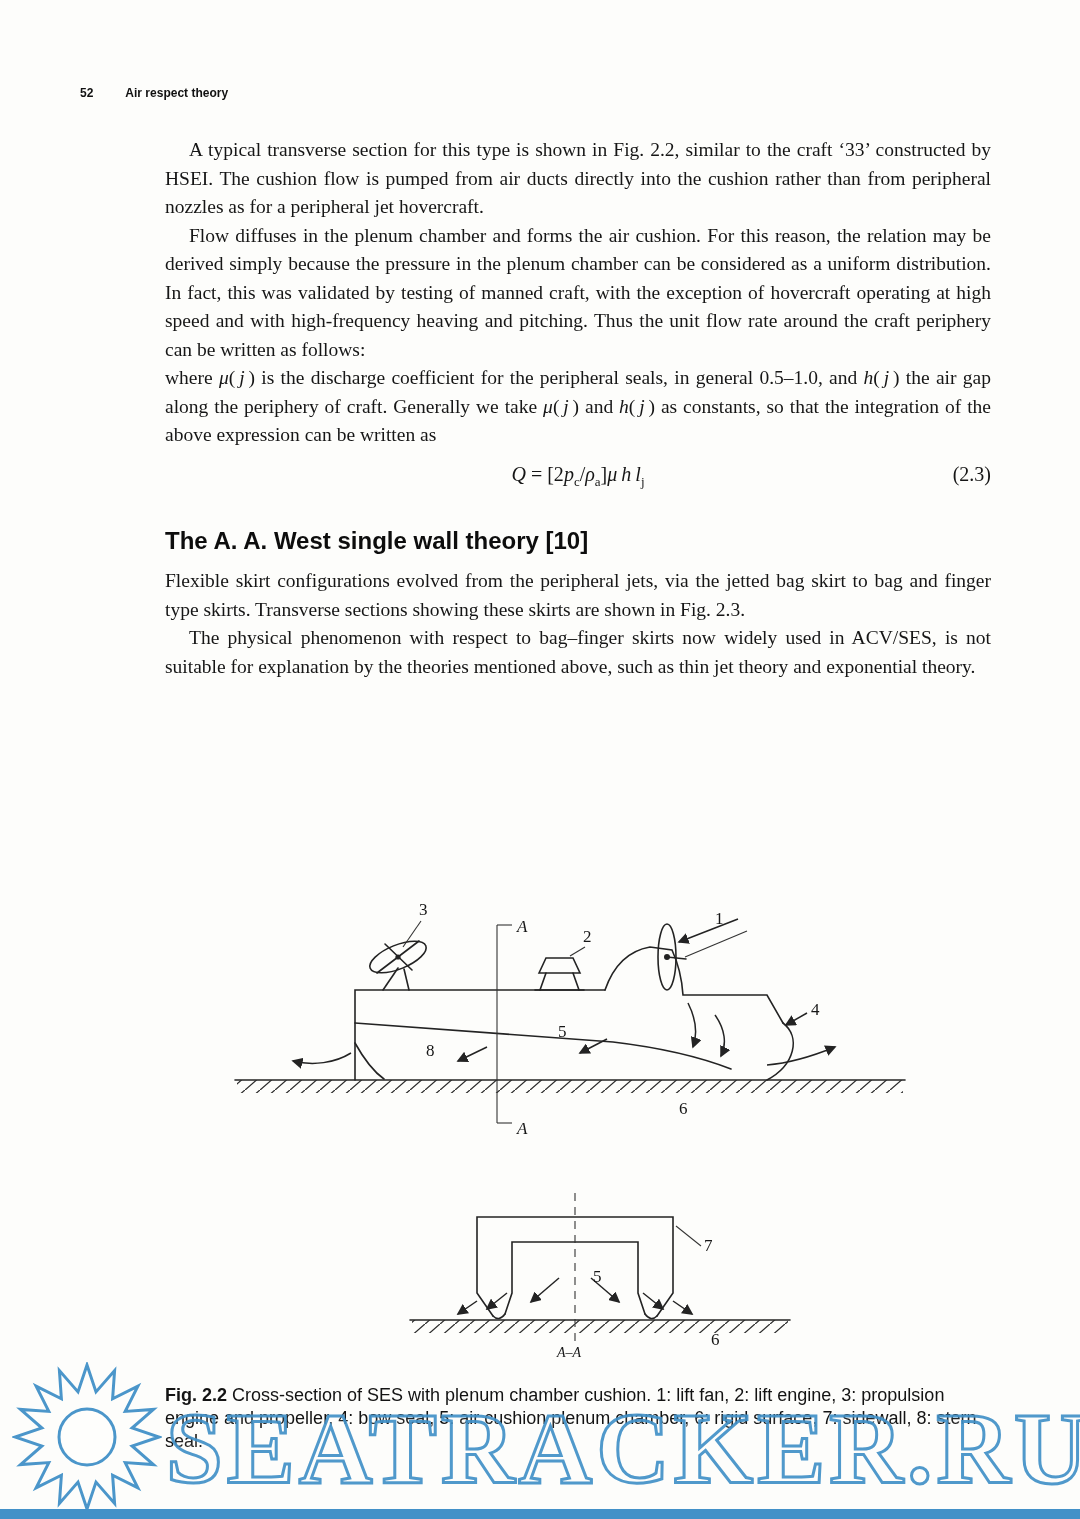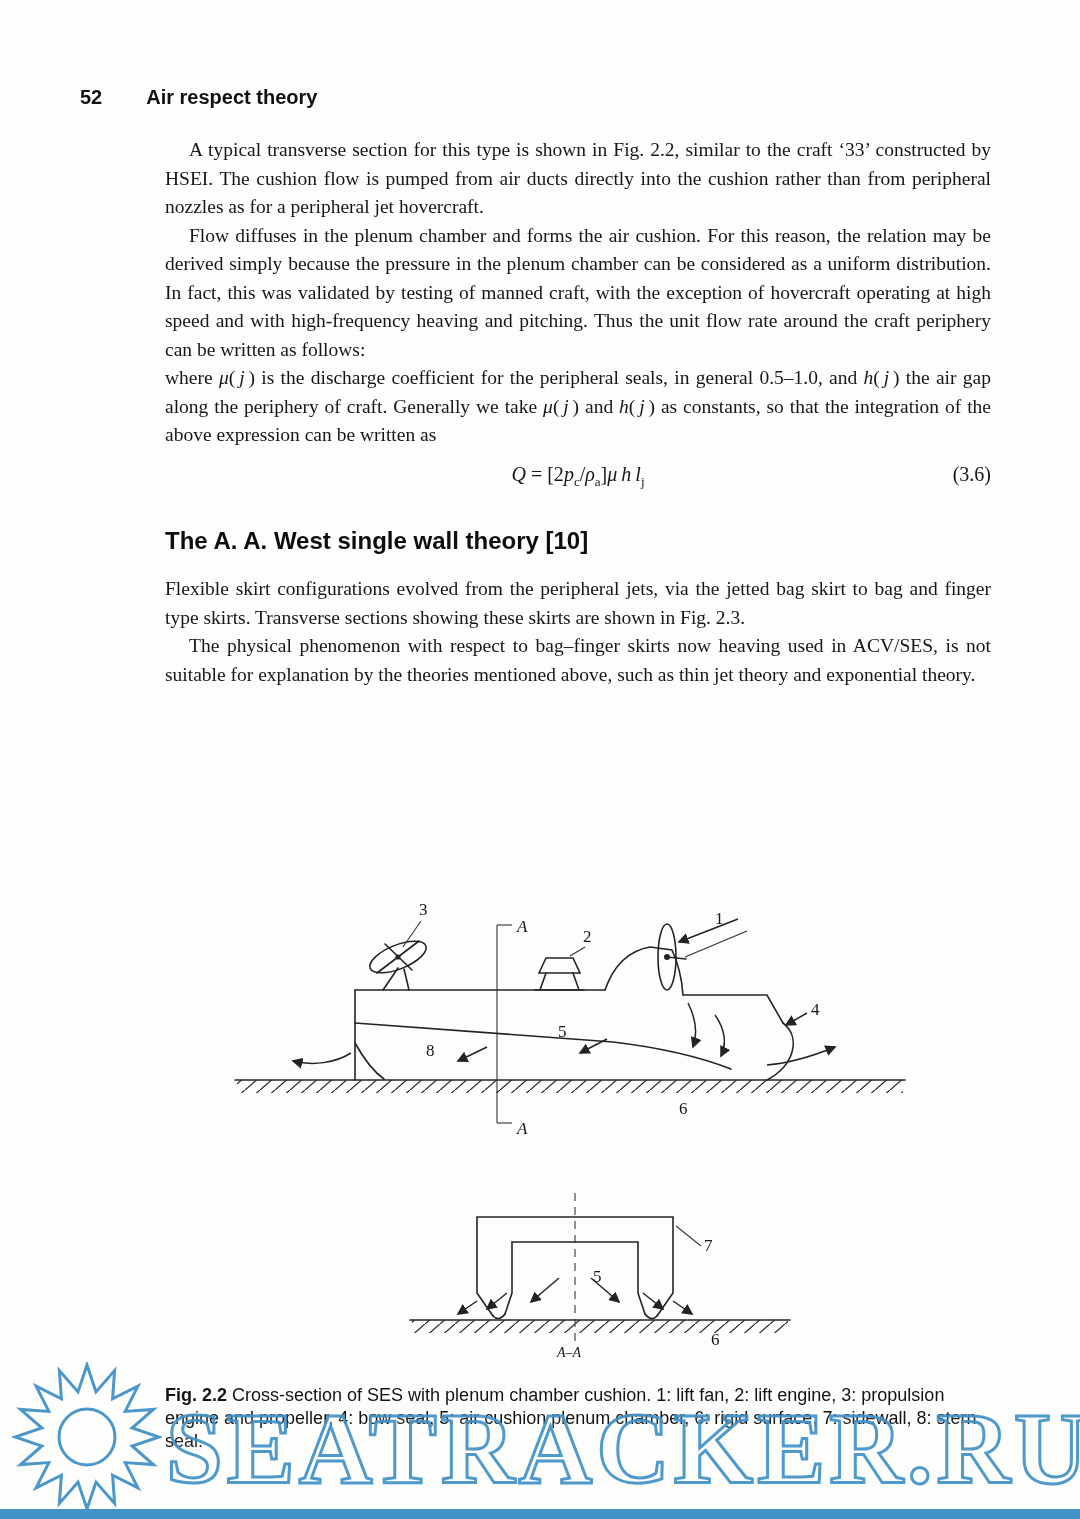--- a/index.html
+++ b/index.html
@@ -6,39 +6,39 @@
   body{
     width:1080px;height:1519px;position:relative;background:#f4f4f2;
     font-family:"Liberation Serif", serif;color:#161616;
   }
   .page{
     position:absolute;inset:0;background:#fdfdfb;overflow:hidden;
   }
   
   .running-head{
     position:absolute;top:86px;left:80px;
-    font-family:"Liberation Sans", sans-serif;font-size:20px;font-weight:bold;
-    display:flex;gap:44px;color:#111;
+    font-family:"Liberation Sans", sans-serif;font-size:12px;font-weight:bold;
+    display:flex;gap:32px;color:#111;
   }
   
   .text-col{
     position:absolute;top:136px;left:165px;width:826px;
     font-size:19.5px;line-height:28.5px;text-align:justify;
   }
   .para{margin:0;}
   .indent{text-indent:24px;}
   .equation{
     position:relative;text-align:center;margin:9px 0 9px 0;
     font-size:20px;line-height:30px;
   }
   .eq-num{position:absolute;right:0;top:0;}
   .eq-body sub{font-size:13px;}
   .section-heading{
     font-family:"Liberation Sans", sans-serif;font-size:24px;font-weight:bold;
-    margin:30px 0 20px 0;text-align:left;color:#0d0d0d;
+    margin:30px 0 12px 0;text-align:left;color:#0d0d0d;
   }
   
   .figure{
     position:absolute;top:895px;left:155px;width:770px;height:470px;margin:0;
   }
   .figure svg{display:block;width:770px;height:470px;}
   .fig-line{stroke:#232323;stroke-width:1.6;fill:none;stroke-linecap:round;}
   .fig-thin{stroke:#333;stroke-width:1.1;fill:none;}
   .fig-arrow{stroke:#232323;stroke-width:1.5;fill:none;}
   .fig-label{font-family:"Liberation Serif", serif;font-size:17px;fill:#161616;}
@@ -78,27 +78,27 @@
 
   <main class="text-col">
     <p class="para indent">A typical transverse section for this type is shown in Fig. 2.2, similar to the craft ‘33’ constructed by HSEI. The cushion flow is pumped from air ducts directly into the cushion rather than from peripheral nozzles as for a peripheral jet hovercraft.</p>
     <p class="para indent">Flow diffuses in the plenum chamber and forms the air cushion. For this reason, the relation may be derived simply because the pressure in the plenum chamber can be considered as a uniform distribution. In fact, this was validated by testing of manned craft, with the exception of hovercraft operating at high speed and with high-frequency heaving and pitching. Thus the unit flow rate around the craft periphery can be written as follows:</p>
 
 
     <p class="para">where <i>μ</i>( <i>j</i> ) is the discharge coefficient for the peripheral seals, in general 0.5–1.0, and <i>h</i>( <i>j</i> ) the air gap along the periphery of craft. Generally we take <i>μ</i>( <i>j</i> ) and <i>h</i>( <i>j</i> ) as constants, so that the integration of the above expression can be written as</p>
 
     <div class="equation">
       <span class="eq-body"><i>Q</i> = [2<i>p</i><sub>c</sub>/<i>ρ</i><sub>a</sub>]<i>μ h l</i><sub>j</sub></span>
-      <span class="eq-num">(3.6)</span>
+      <span class="eq-num">(2.3)</span>
     </div>
 
     <h2 class="section-heading">The A. A. West single wall theory [10]</h2>
 
     <p class="para">Flexible skirt configurations evolved from the peripheral jets, via the jetted bag skirt to bag and finger type skirts. Transverse sections showing these skirts are shown in Fig. 2.3.</p>
-    <p class="para indent">The physical phenomenon with respect to bag–finger skirts now heaving used in ACV/SES, is not suitable for explanation by the theories mentioned above, such as thin jet theory and exponential theory.</p>
+    <p class="para indent">The physical phenomenon with respect to bag–finger skirts now widely used in ACV/SES, is not suitable for explanation by the theories mentioned above, such as thin jet theory and exponential theory.</p>
   </main>
 
   <figure class="figure">
     <svg viewBox="0 0 770 470" xmlns="http://www.w3.org/2000/svg">
       <defs>
         <pattern id="hatch" width="15" height="13" patternUnits="userSpaceOnUse">
           <line x1="0" y1="13" x2="15" y2="0" stroke="#2a2a2a" stroke-width="1.3"></line>
         </pattern>
         <marker id="ah" viewBox="0 0 10 10" refX="8.5" refY="5" markerWidth="7.5" markerHeight="7.5" orient="auto-start-reverse">
           <path d="M0,0 L10,5 L0,10 z" fill="#232323"></path>

